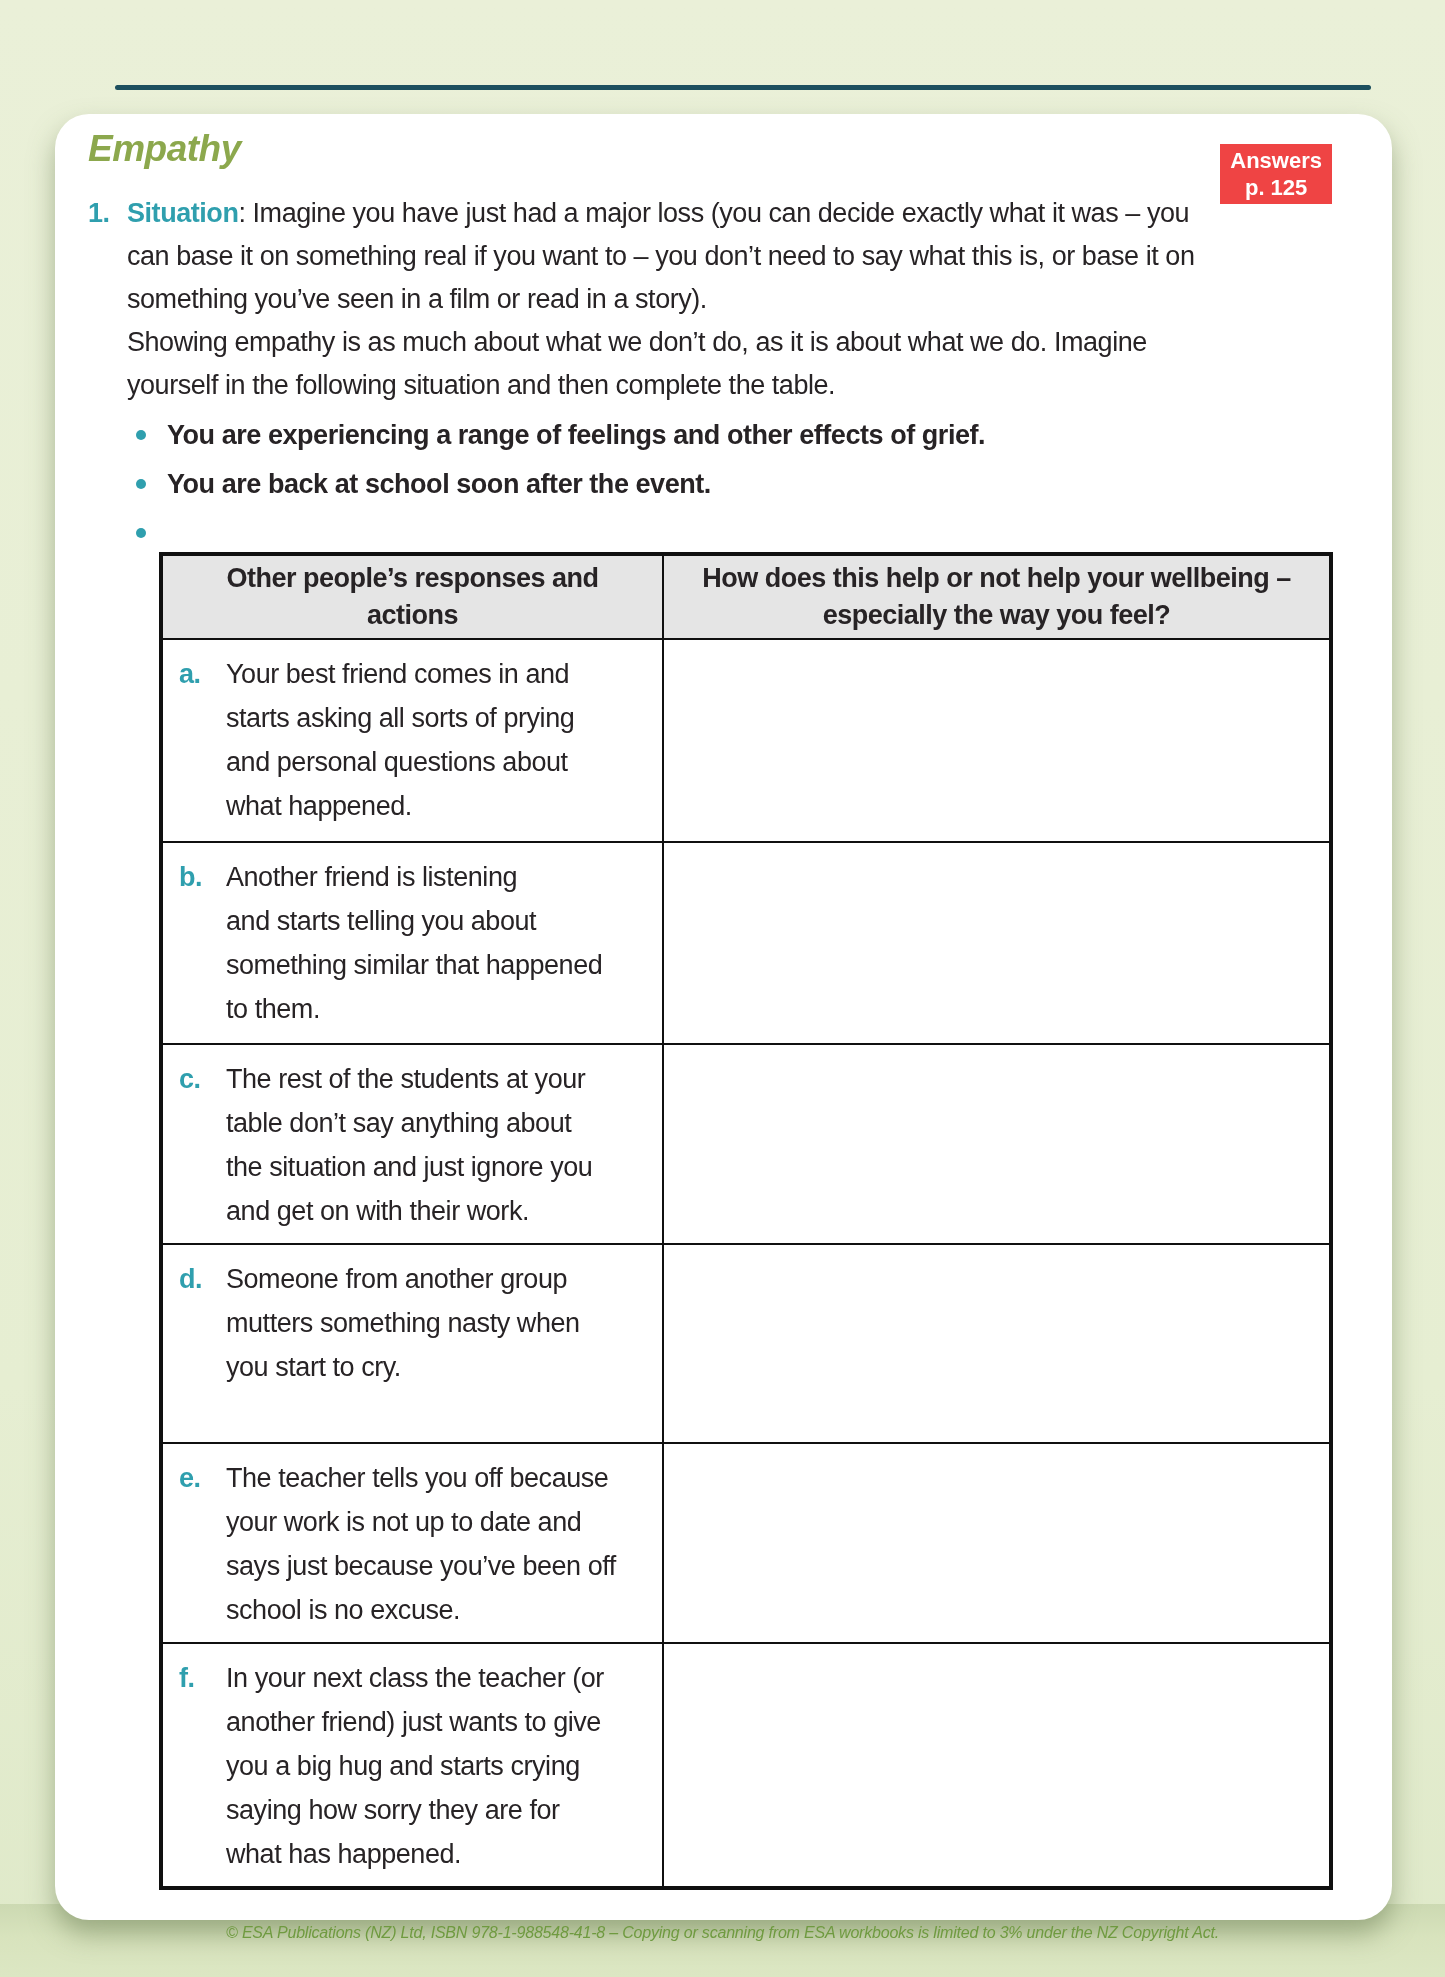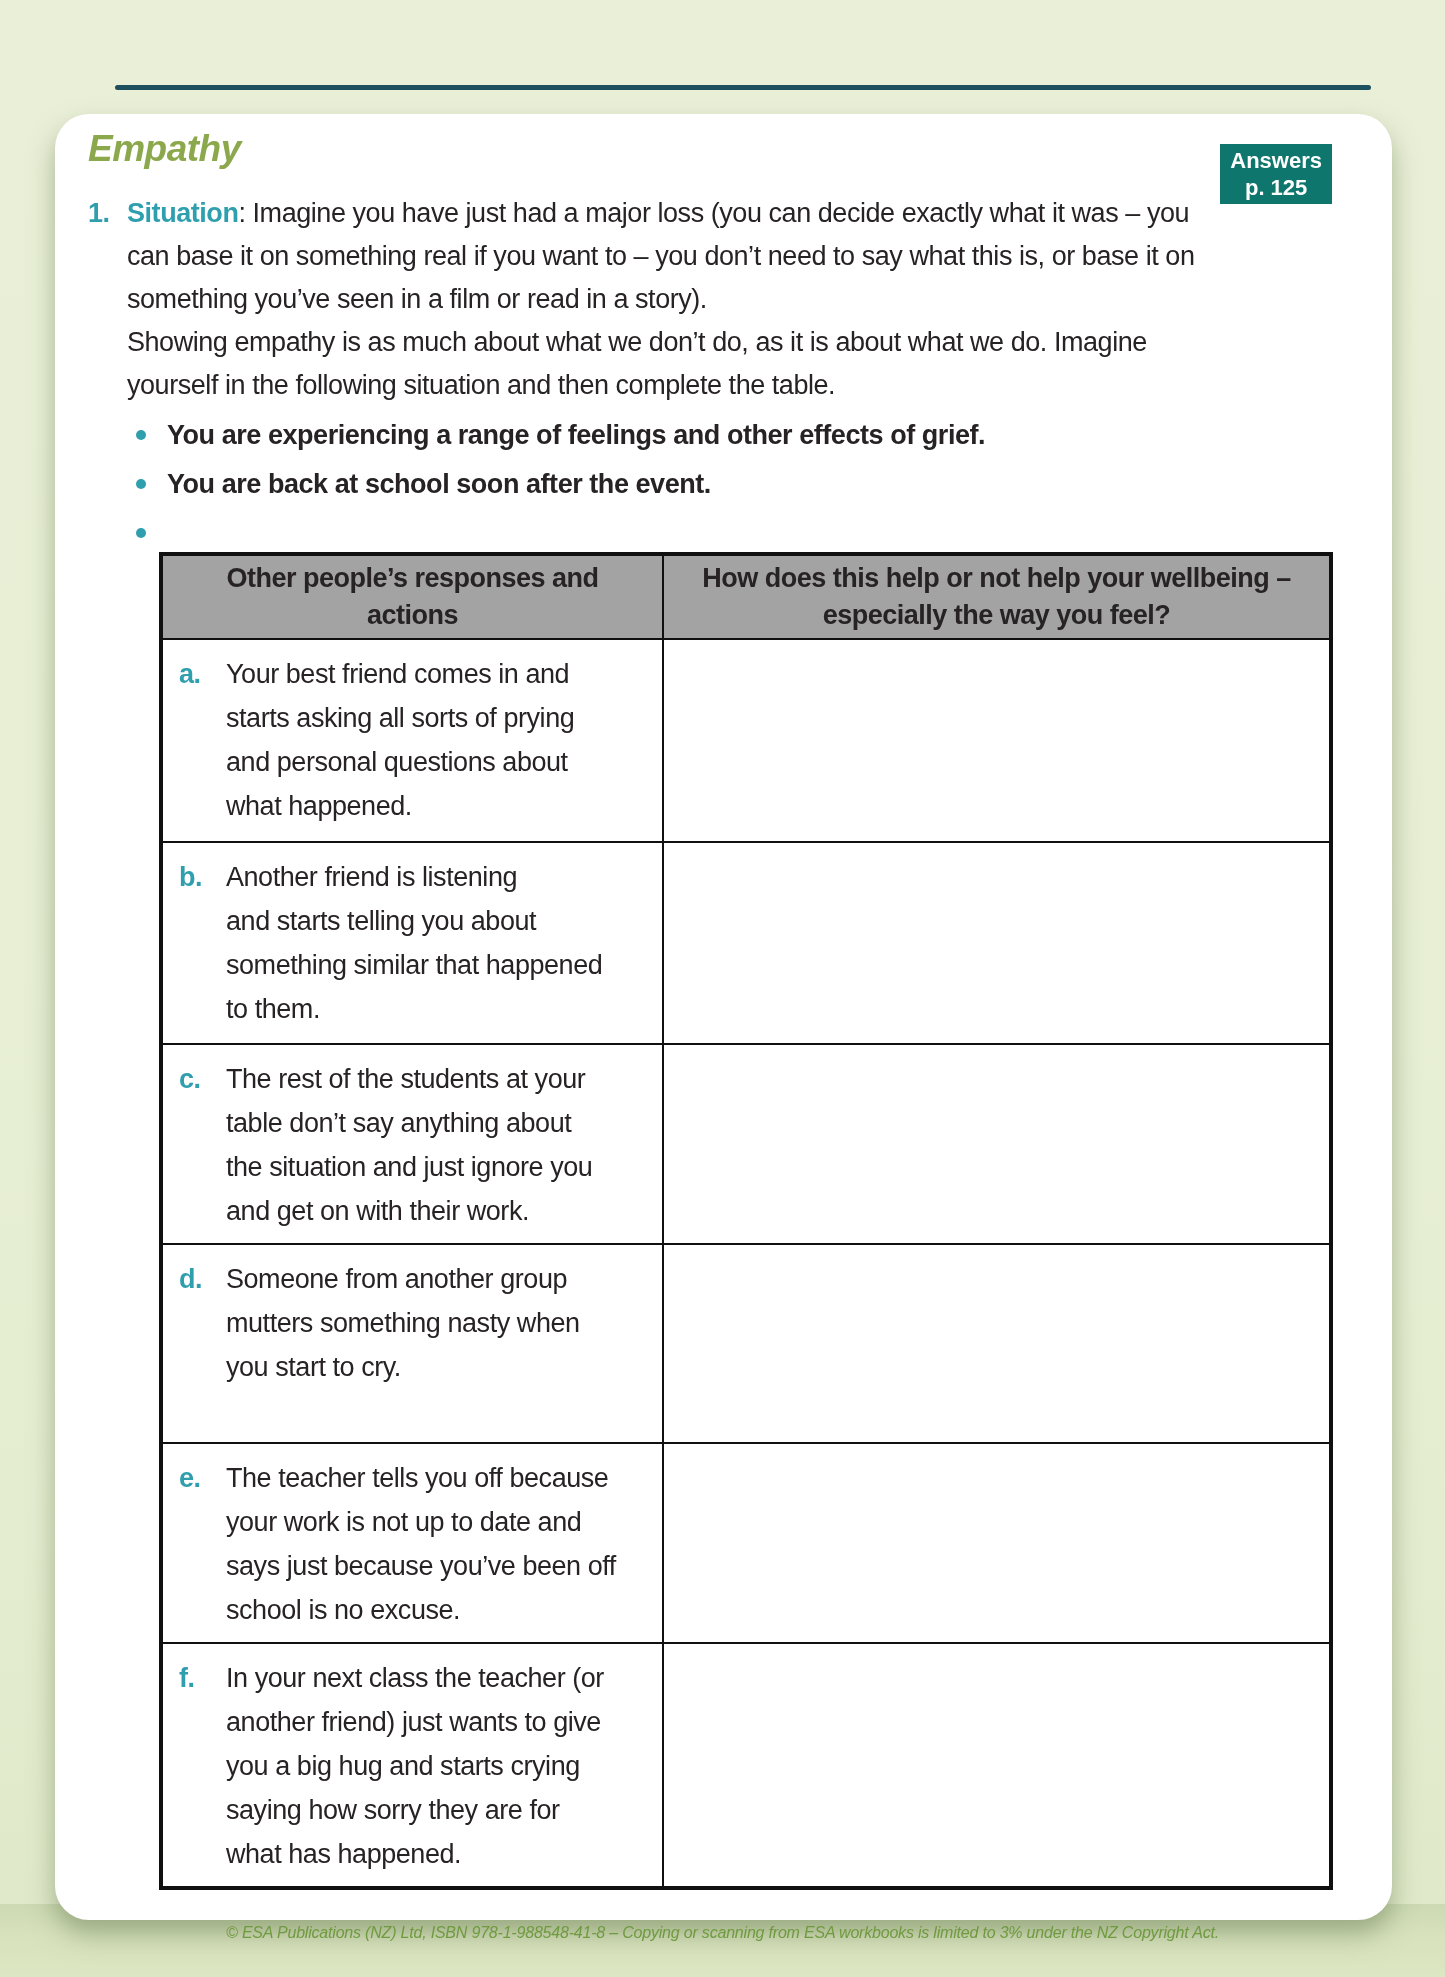--- a/index.html
+++ b/index.html
@@ -16,37 +16,37 @@
   .header-rule { position:absolute; top:85px; left:115px; width:1256px; height:5px; background:#1d4f5e; border-radius:3px; }
   
   .footer-band { position:absolute; left:0; right:0; bottom:0; height:73px;
     background:linear-gradient(180deg,#ccd9b2 0%,#d8e3bd 45%,#dce7c3 100%); }
   .page-footer { position:absolute; left:0; right:0; top:1924px; text-align:center;
     font-style:italic; font-size:16px; color:#6f9a40; letter-spacing:-0.2px; z-index:3; }
   
   .card { position:absolute; left:55px; top:114px; width:1337px; height:1806px;
     background:#ffffff; border-radius:34px; box-shadow:0 14px 26px rgba(100,120,75,0.5);
     padding:8px 40px 0 33px; z-index:2; }
-  .answers-badge { position:absolute; top:30px; right:60px; background:#0f766e; color:#ffffff;
+  .answers-badge { position:absolute; top:30px; right:60px; background:#ef4444; color:#ffffff;
     font-weight:bold; font-size:22px; line-height:27px; text-align:center; padding:3px 10px; }
   .section-heading { font-size:37px; line-height:46px; font-weight:bold; color:#8ca84d; letter-spacing:-0.5px; margin-top:4px;font-style:italic; }
   
   .question { display:flex; margin-top:20px; font-size:27px; line-height:43px; letter-spacing:-0.45px; }
   .q-num { width:39px; flex:none; color:#2f9fae; font-weight:bold; }
   .q-body { width:1235px; }
   .q-body p { white-space:pre-line; }
   .situation-label { color:#2f9fae; font-weight:bold; }
   .bullets { list-style:none; margin-top:4px;font-weight:bold; }
   .bullets li { display:flex; line-height:49px; }
   .bullet-dot { flex:none; width:10px; height:10px; border-radius:50%; background:#2f9fae; margin:19px 0 0 9px; }
   .bullet-text { margin-left:21px; }
   
   .responses-table { border-collapse:collapse; table-layout:fixed; width:1170px; margin:14px 0 0 32px; border:4px solid #101010; }
   .responses-table th, .responses-table td { border:2px solid #101010; }
-  .responses-table th { background:#a3a3a3; height:85px; font-size:27px; line-height:37px; font-weight:bold;
+  .responses-table th { background:#e5e5e5; height:85px; font-size:27px; line-height:37px; font-weight:bold;
     letter-spacing:-0.5px; text-align:center; vertical-align:middle; white-space:pre-line; padding:0 4px; color:#272325; }
   .responses-table td { vertical-align:top; padding:0; background:#ffffff; }
   .cell-inner { display:flex; padding:12px 6px 10px 16px; font-size:27px; line-height:44px; letter-spacing:-0.45px; }
   .row-letter { flex:none; width:47px; color:#2f9fae; font-weight:bold; }
   .row-text { flex:1; white-space:pre-line; }
   tr.r-a { height:203px; } tr.r-b { height:202px; } tr.r-c { height:199px; }
   tr.r-d { height:199px; } tr.r-e { height:199px; } tr.r-f { height:236px; }
 </style>
 </head>
 <body>

